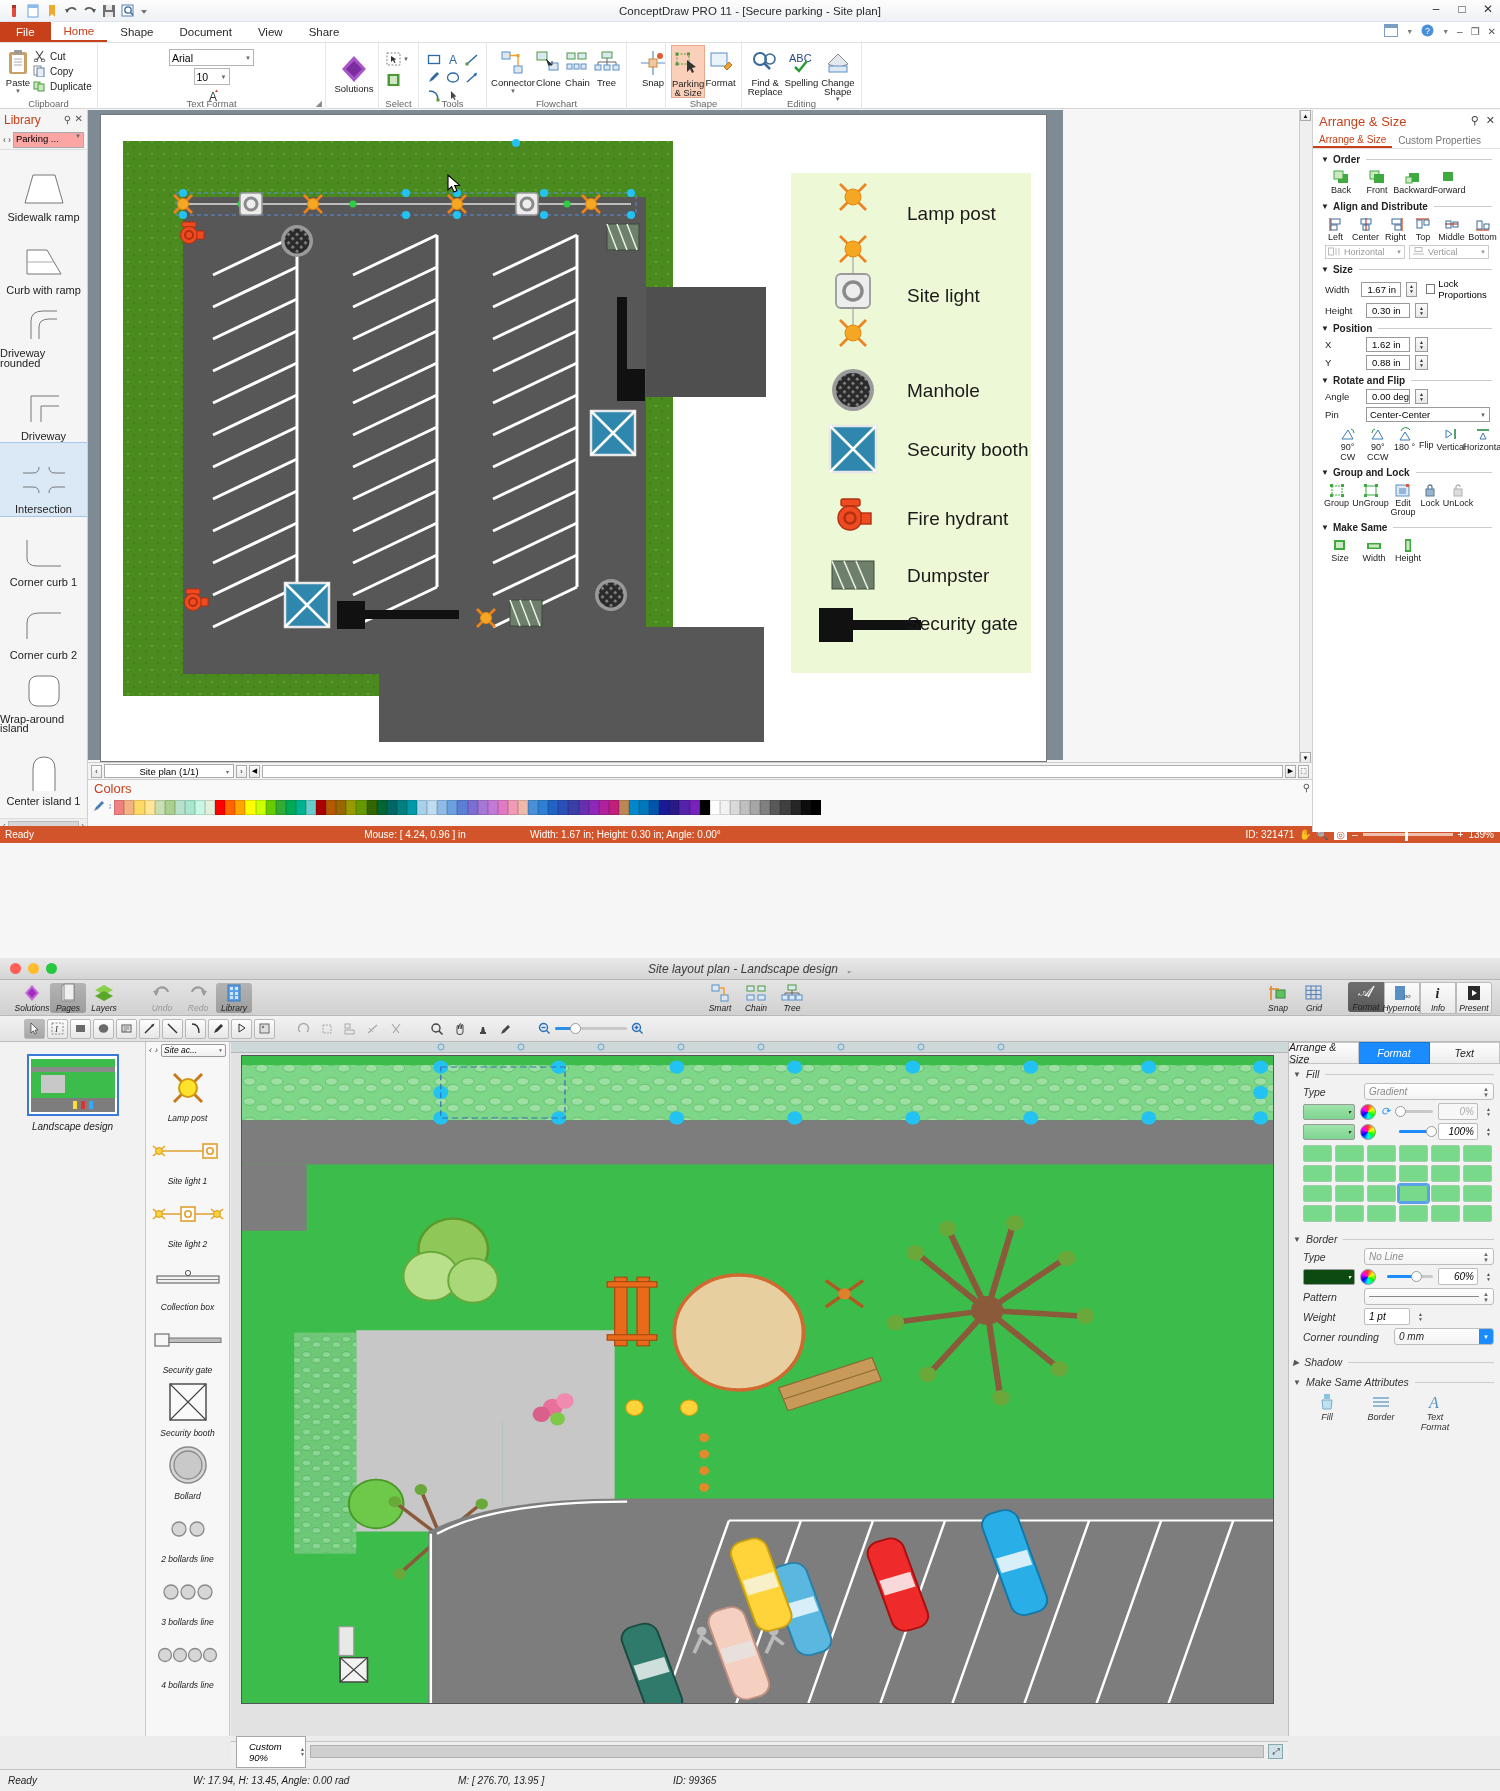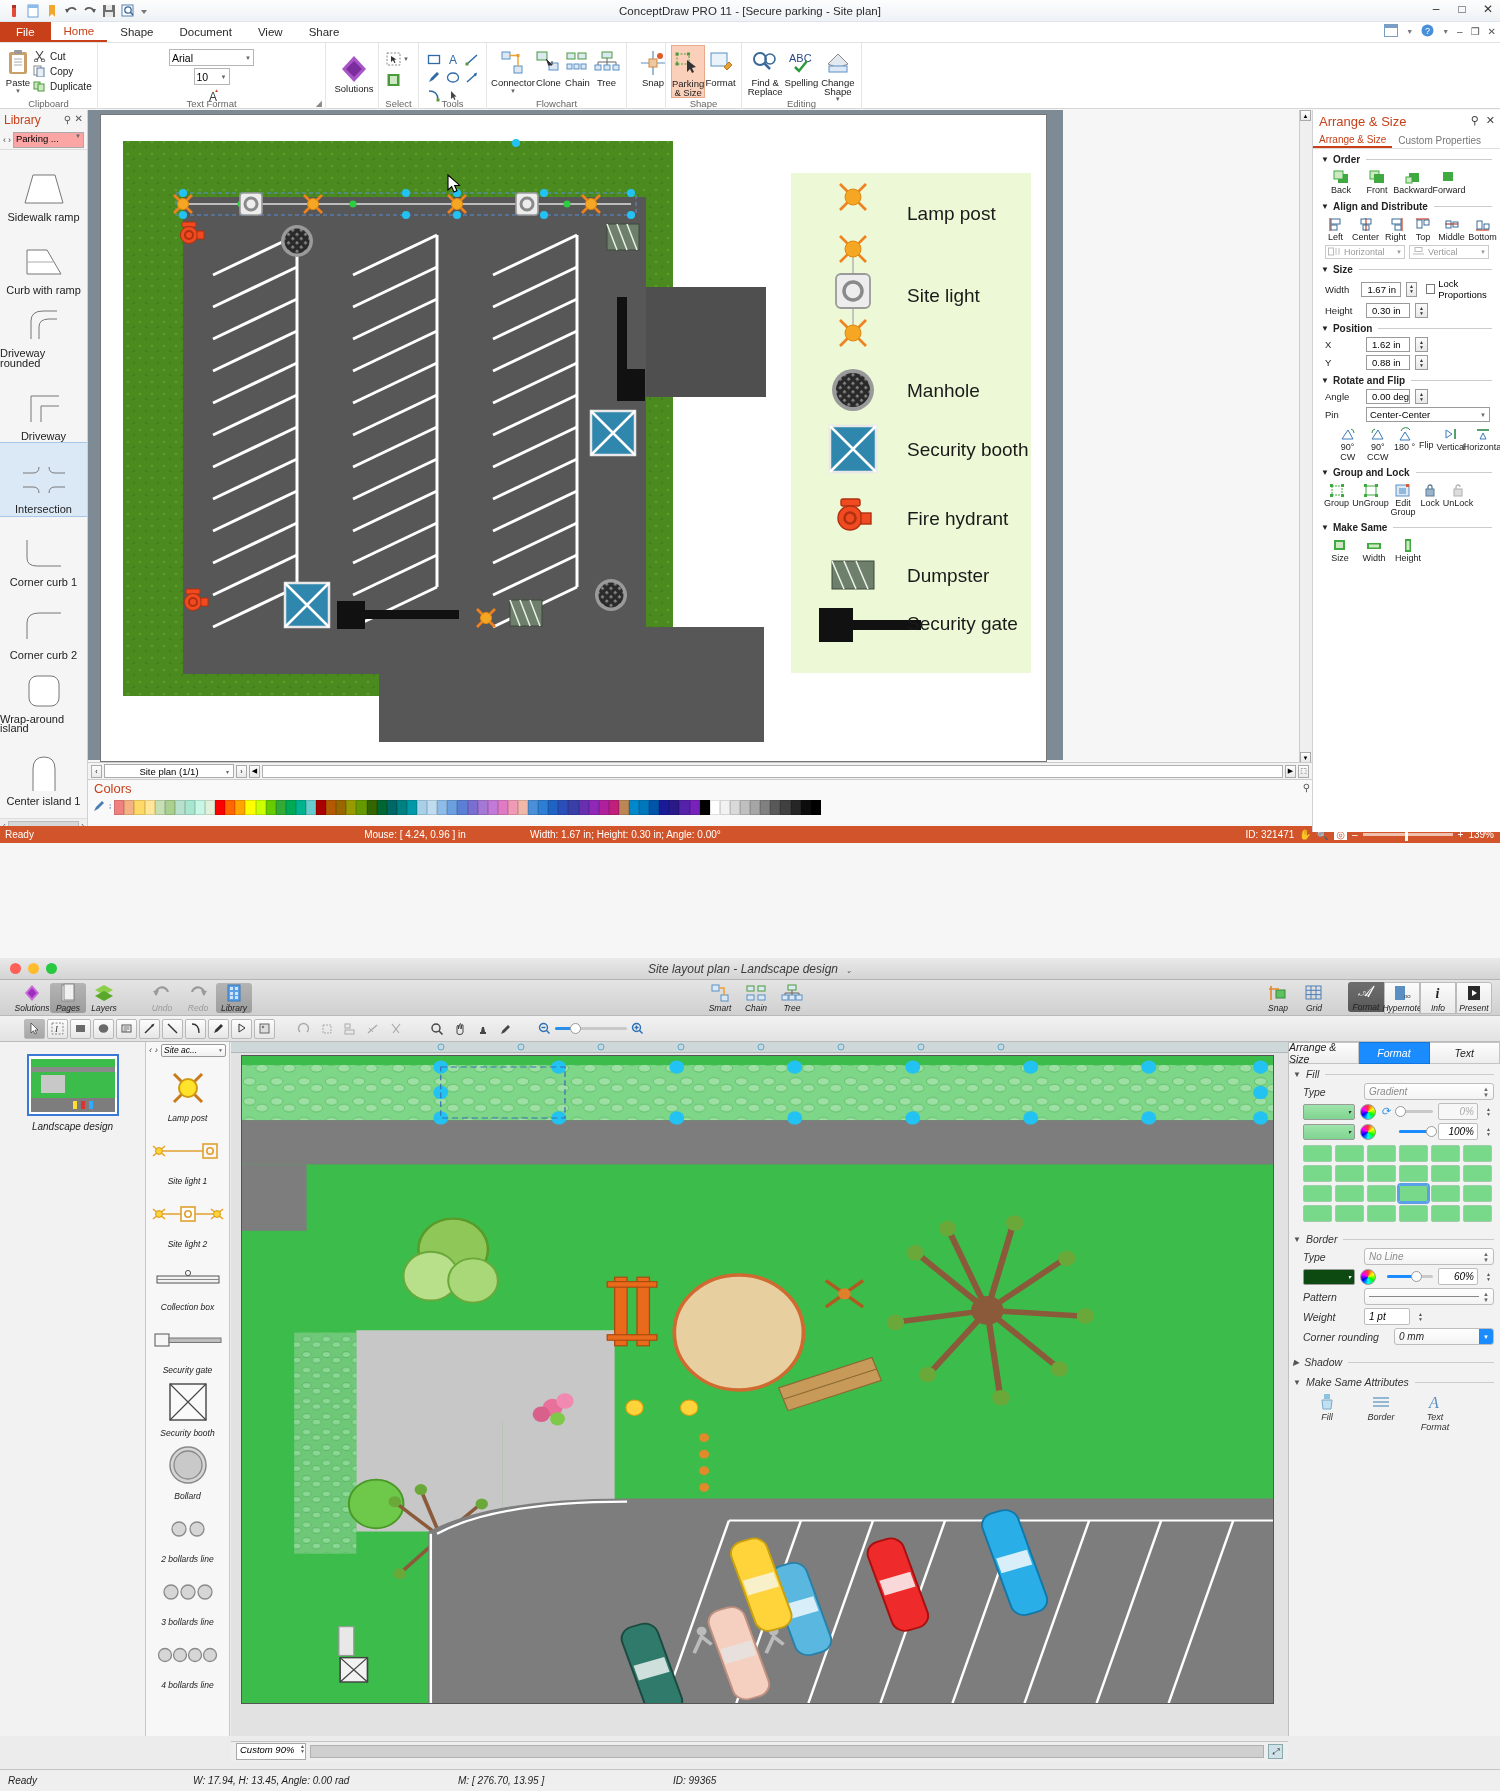--- a/index.html
+++ b/index.html
@@ -149,21 +149,21 @@
   .stepper { width:11px;height:17px; display:flex; flex-direction:column; align-items:center; justify-content:center; font-size:5px; line-height:5px; color:#555;}
   .gradgrid { display:grid; grid-template-columns:repeat(6,1fr); gap:3px; padding:5px 8px 0 10px;}
   .gcell { height:17px; background:#78d98a; border:1px solid #9fcda8; border-radius:2px;}
   .gcell.sel { outline:2px solid #5aa0e8; border-color:#5aa0e8;}
   .mkrow { display:flex; gap:14px; padding:4px 0 0 14px;}
   .mk { display:flex; flex-direction:column; align-items:center; width:40px;}
   .mk .mi { height:20px; display:flex; align-items:center;}
   .mk .ml { font-size:9px; color:#333; text-align:center; line-height:10px;}
 
   .w2bottombar { position:absolute; left:231px; bottom:30px; right:212px; height:20px; background:#eee; border-top:1px solid #c4c4c4; display:flex; align-items:center; gap:4px; padding:0 5px;}
-  .zoomsel { width:70px;height:17px;border:1px solid #a8a8a8; background:#fff; font-size:9.5px; display:flex;align-items:flex-start; padding-left:3px; justify-content:space-between;}
+  .zoomsel { width:70px;height:32px;border:1px solid #a8a8a8; background:#fff; font-size:9.5px; display:flex;align-items:center; padding-left:12px; justify-content:space-between;}
   .hscroll { flex:1; height:13px; background:#cfcfcf; border:1px solid #b0b0b0;}
   .w2status { position:absolute; left:0; bottom:0; width:1500px; height:22px; background:#efefef; border-top:1px solid #c4c4c4; font-size:10px; color:#222; display:flex; align-items:center;}
   .w2status div { padding-left:8px;}
 </style>
 </head>
 <body>
 
 <div id="win1">
 
   <div class="qat">

